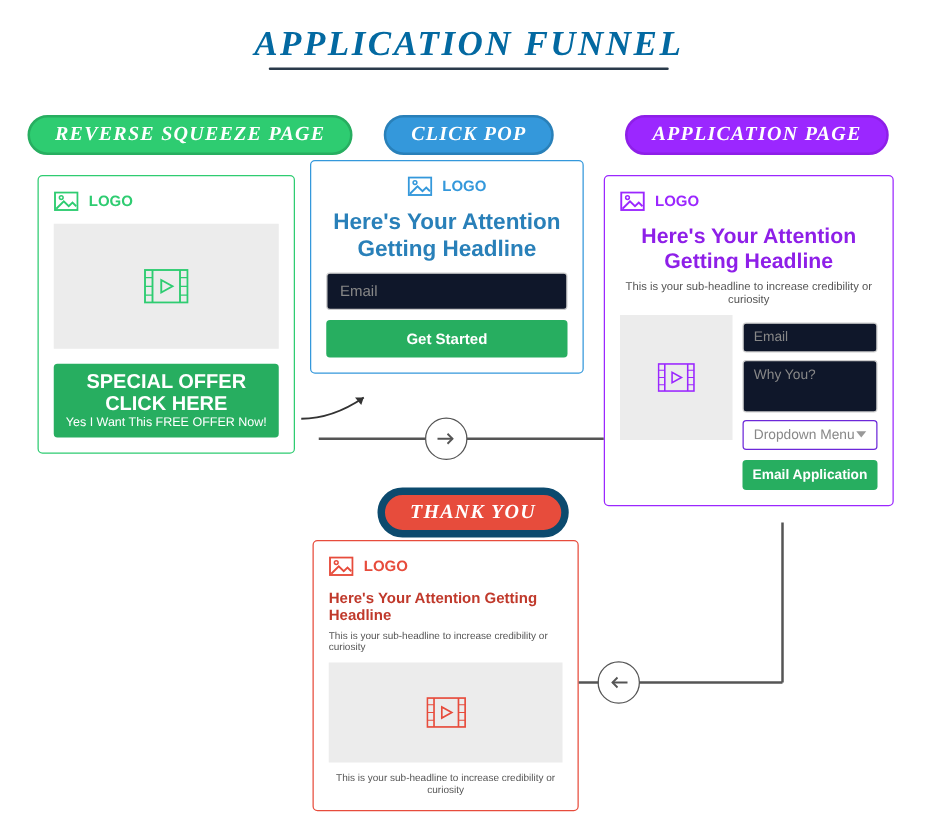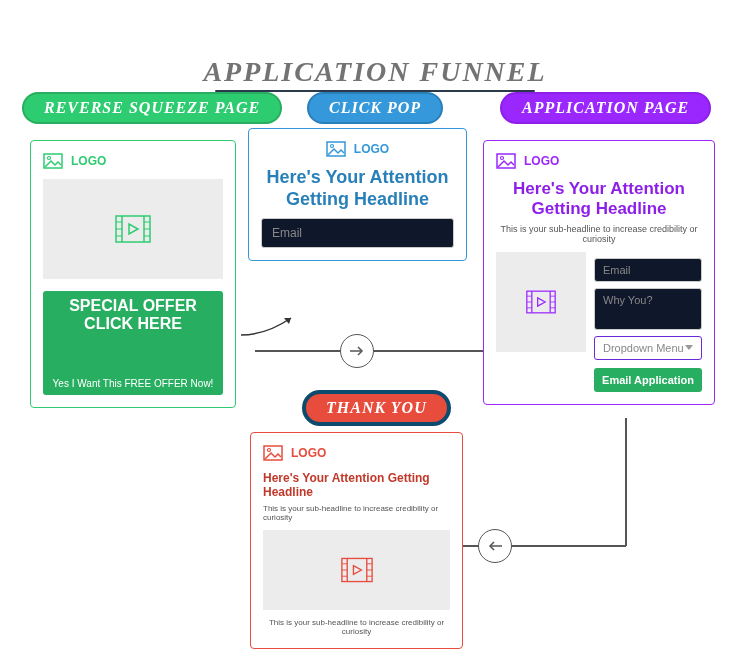--- a/index.html
+++ b/index.html
@@ -1,26 +1,26 @@
 <!DOCTYPE html>
 <html><head>
   <meta charset="utf-8">
   <style>
     * { margin: 0; padding: 0; box-sizing: border-box; }
     body { font-family: Arial, sans-serif; background: #fff; width: 750px; height: 653px; position: relative; }
     
     .title-wrap { text-align: center; padding-top: 20px; }
-    .title { font-family: 'Brush Script MT', cursive; font-style: italic; font-weight: bold; font-size: 28px; letter-spacing: 2px; color: #737373; display: inline-block; margin-top: 36px; }
+    .title { font-family: 'Brush Script MT', cursive; font-style: italic; font-weight: bold; font-size: 28px; letter-spacing: 2px; color: #0369a1; display: inline-block; }
     .title-underline { width: 320px; height: 2px; background: #2a3a4a; margin: 2px auto 0; border-radius: 2px; }
     
     .pill { display: inline-block; padding: 5px 20px; border-radius: 20px; font-family: Liberation Serif, serif; font-style: italic; font-weight: bold; font-size: 16px; letter-spacing: 1px; text-transform: uppercase; color: #fff; position: absolute; }
     .pill.green { background: #2ecc71; border: 2px solid #27ae60; }
     .pill.blue { background: #3498db; border: 2px solid #2980b9; }
     .pill.purple { background: #9b27ff; border: 2px solid #8e1fe8; }
-    .pill.orange { background: #e74c3c; border: 4px solid #0c4a6e; }
+    .pill.orange { background: #e74c3c; border: 6px solid #0c4a6e; }
     
     .card { position: absolute; background: #fff; border-radius: 4px; padding: 12px; }
     .card.green { border: 1.5px solid #2ecc71; }
     .card.blue { border: 1.5px solid #3498db; }
     .card.purple { border: 1.5px solid #9b27ff; }
     .card.orange { border: 1.5px solid #e74c3c; }
     
     .logo-row { display: flex; align-items: center; gap: 8px; font-weight: bold; font-size: 12px; margin-bottom: 10px; }
     .logo-row.center { justify-content: center; }
     .logo-row.green { color: #2ecc71; }
@@ -37,21 +37,21 @@
     
     .subhead { text-align: center; font-size: 9px; color: #555; margin-top: 4px; }
     
     .input { width: 100%; border: 1px solid #ccc; border-radius: 3px; padding: 7px 10px; font-size: 12px; color: #888; margin-top: 8px; background: #0f172a; }
     .input.sm { padding: 5px 8px; font-size: 11px; margin-top: 6px; }
     .textarea { height: 42px; }
     
     .btn { display: block; width: 100%; text-align: center; color: #fff; border-radius: 3px; font-weight: bold; font-size: 12px; padding: 8px 0; margin-top: 8px; background: #27ae60; }
     .btn-offer { background: #27ae60; margin-top: 12px; padding: 6px 0; }
     .btn-offer .line1 { font-size: 16px; font-weight: bold; }
-    .btn-offer .line2 { font-size: 10px; font-weight: normal; margin-top: 45px; }
+    .btn-offer .line2 { font-size: 10px; font-weight: normal; }
     
     .dropdown { display: flex; justify-content: space-between; align-items: center; border: 1px solid #6d28d9; border-radius: 3px; padding: 5px 8px; font-size: 11px; color: #888; margin-top: 6px; }
     .chev { width: 0; height: 0; border-left: 4px solid transparent; border-right: 4px solid transparent; border-top: 5px solid #999; }
     
     .arrow-circle { position: absolute; width: 34px; height: 34px; border: 1.5px solid #555; border-radius: 50%; display: flex; align-items: center; justify-content: center; background: #fff; }
     .connector { position: absolute; background: #555; }
     
     svg { display: block; }
   </style>
 </head>
@@ -106,20 +106,21 @@
       <svg width="20" height="16" viewBox="0 0 20 16">
           <rect x="1" y="1" width="18" height="14" fill="none" stroke="#3498db" stroke-width="1.5"></rect>
           <circle cx="6" cy="5" r="1.5" fill="none" stroke="#3498db" stroke-width="1.2"></circle>
           <polyline points="2,14 8,8 12,12 15,9 18,12" fill="none" stroke="#3498db" stroke-width="1.5"></polyline>
         </svg>
     </span>
     <span>LOGO</span>
   </div>
   <div class="headline blue" style="font-size:18px;">Here's Your Attention Getting Headline</div>
   <div class="input">Email</div>
+  <div class="btn">Get Started</div>
 </div>
 
 <div class="card purple" style="left:483px; top:140px; width:232px;">
   <div class="logo-row purple">
     <span>
       <svg width="20" height="16" viewBox="0 0 20 16">
           <rect x="1" y="1" width="18" height="14" fill="none" stroke="#9b27ff" stroke-width="1.5"></rect>
           <circle cx="6" cy="5" r="1.5" fill="none" stroke="#9b27ff" stroke-width="1.2"></circle>
           <polyline points="2,14 8,8 12,12 15,9 18,12" fill="none" stroke="#9b27ff" stroke-width="1.5"></polyline>
         </svg>

